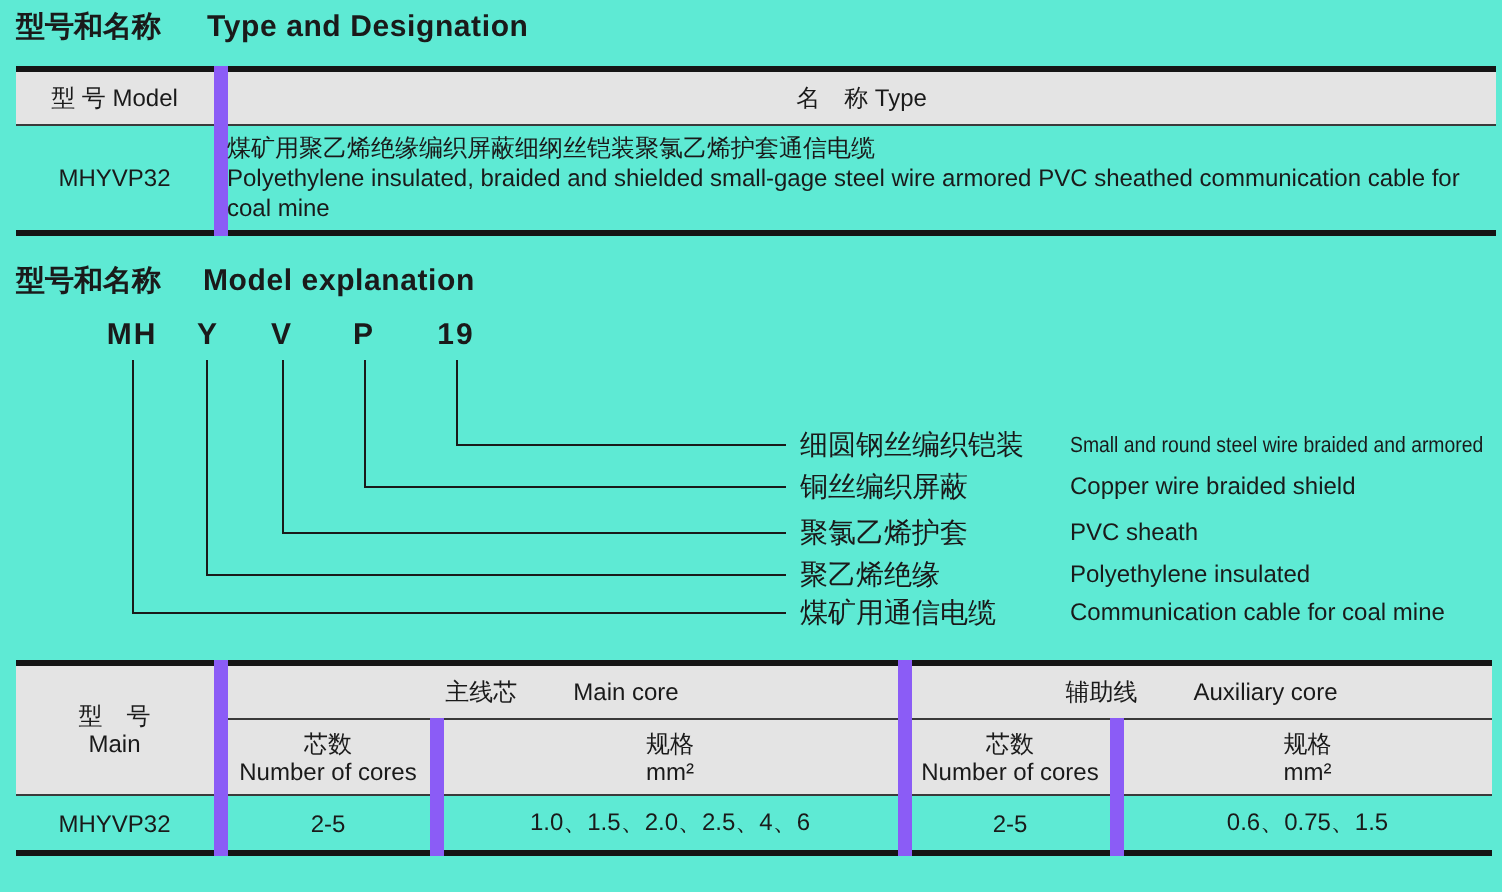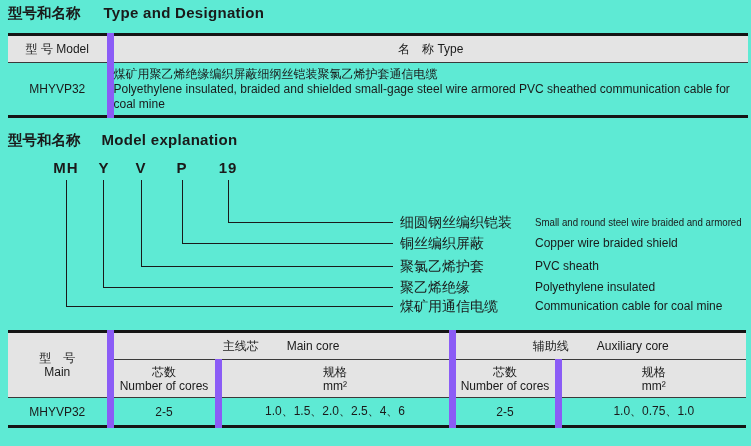--- a/index.html
+++ b/index.html
@@ -135,18 +135,18 @@
       <td class="hd rdiv ctr two-line">
         <span>规格</span><br>
         <span>mm²</span>
       </td>
     </tr>
     <tr style="height:29px;">
       <td class="cdiv ctr">MHYVP32</td>
       <td class="cdiv ctr">2-5</td>
       <td class="cdiv ctr">1.0、1.5、2.0、2.5、4、6</td>
       <td class="cdiv ctr">2-5</td>
-      <td class="ctr">1.0、0.75、1.0</td>
+      <td class="ctr">0.6、0.75、1.5</td>
     </tr>
   </tbody>
     </table>
 
 </div>
 
 </body></html>

